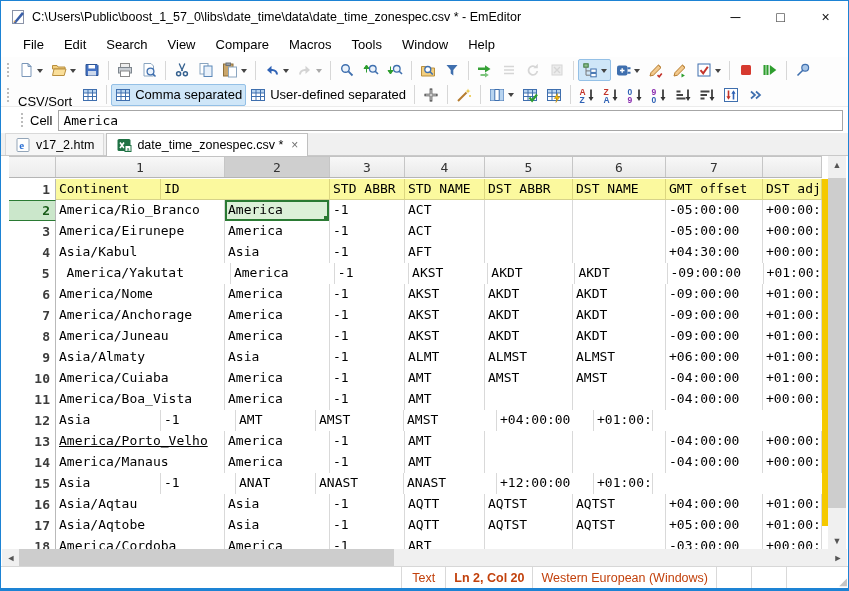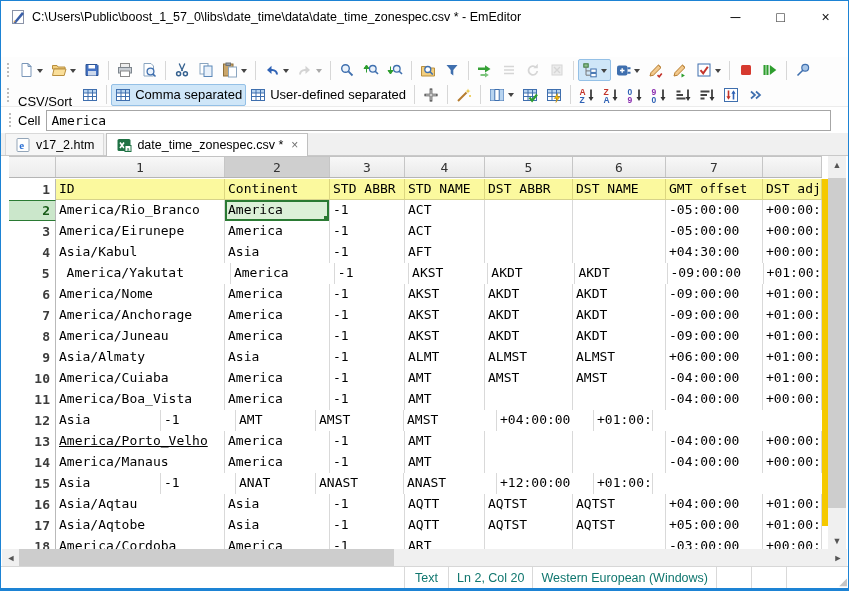--- a/index.html
+++ b/index.html
@@ -22,21 +22,21 @@
   #tb-csv{top:82px;height:24px;border-bottom:1px solid #ececec;}
   .grip{width:4px;height:16px;margin:0 4px 0 3px;background-image:radial-gradient(#bcbcbc 1px,transparent 1.2px);background-size:4px 4px;}
   .tb-btn{display:flex;align-items:center;height:22px;padding:0 3px;border:1px solid transparent;border-radius:2px;}
   .tb-btn.selected{background:var(--toolbar-selected,#cfe6f8);border-color:#94c0e6;}
   .tb-btn.disabled{opacity:.45;filter:grayscale(1);}
   .tb-btn .lbl{margin-left:4px;font-size:13px;white-space:nowrap;}
   .tb-sep{width:1px;height:19px;background:#d7d7d7;margin:0 4px;}
   .dd{width:0;height:0;border:3.5px solid transparent;border-top:4px solid #444;margin:4px 0 0 3px;}
   .tb-label{font-size:13px;margin:14px 6px 0 4px;white-space:nowrap;}
   
-  .cellbar{position:absolute;top:106px;left:4px;right:0;height:26px;display:flex;align-items:center;background:#fff;}
+  .cellbar{position:absolute;top:106px;left:16px;right:0;height:26px;display:flex;align-items:center;background:#fff;}
   .cellbar .lab{margin:0 6px 0 2px;font-size:13px;}
   .cellbar input{flex:0 0 auto;width:785px;height:21px;border:1px solid #a6a6a6;padding:0 4px;
     font-family:"DejaVu Sans Mono",monospace;font-size:13px;outline:none;}
   
   .tabbar{position:absolute;top:132px;left:0;right:0;height:23px;background:#f0f0f0;border-bottom:1px solid #c9c9c9;display:flex;align-items:flex-end;padding-left:4px;}
   .tab{display:flex;align-items:center;height:22px;padding:0 9px;margin-right:2px;background:#f6f6f6;border:1px solid #d9d9d9;border-bottom:none;font-size:12.5px;white-space:nowrap;}
   .tab.active{background:#fff;height:23px;margin-bottom:-1px;border-color:#c0c0c0;}
   .tab .ticon{margin-right:5px;display:flex;}
   .tab .close{margin-left:8px;color:#707070;font-size:12px;}
   
@@ -57,21 +57,21 @@
   .gcell.sel::after{content:"";position:absolute;right:0;bottom:0;width:5px;height:5px;background:var(--sel-border,#2a7a33);}
   .ystrip{position:absolute;top:178px;left:821px;width:6px;height:347px;background:var(--change-marker,#f5c900);}
   
   .vscroll{position:absolute;top:155px;left:827px;width:18px;height:393px;background:#f0f0f0;}
   .vthumb{position:absolute;top:22px;left:0;width:18px;height:330px;background:#cdcdcd;}
   .sarrow{position:absolute;width:18px;height:17px;display:flex;align-items:center;justify-content:center;color:#555;font-size:9px;background:#f0f0f0;}
   .hscroll{position:absolute;top:548px;left:1px;width:845px;height:17px;background:#f0f0f0;}
   .hthumb{position:absolute;left:17px;top:0;width:375px;height:17px;background:#cdcdcd;}
   .sarrow.h{height:17px;}
   
-  .statusbar{position:absolute;top:565px;left:0;right:0;height:23px;background:#fff;border-top:1px solid #d7d7d7;display:flex;align-items:stretch;font-size:12.5px;color:#0f766e;}
+  .statusbar{position:absolute;top:565px;left:0;right:0;height:23px;background:#fff;border-top:1px solid #d7d7d7;display:flex;align-items:stretch;font-size:12.5px;color:#c2410c;}
   .sspacer{flex:1;}
   .sseg{display:flex;align-items:center;justify-content:center;border-left:1px solid #d9d9d9;padding:0 8px;white-space:nowrap;}
   .sizegrip{position:absolute;right:1px;bottom:1px;color:#c4c4c4;font-size:10px;line-height:10px;}
   svg{display:block;}
 </style>
 </head>
 <body>
 
 <div class="window">
 
@@ -84,20 +84,31 @@
         </svg>
     </span>
     <span class="title">C:\Users\Public\boost_1_57_0\libs\date_time\data\date_time_zonespec.csv * - EmEditor</span>
     <div class="wbtns" id="wbtns">
         <div class="wbtn">─</div>
         <div class="wbtn">□</div>
         <div class="wbtn">×</div>
       </div>
   </div>
 
+  <div class="menubar" id="menubar">
+      <span class="menu-item">File</span>
+      <span class="menu-item">Edit</span>
+      <span class="menu-item">Search</span>
+      <span class="menu-item">View</span>
+      <span class="menu-item">Compare</span>
+      <span class="menu-item">Macros</span>
+      <span class="menu-item">Tools</span>
+      <span class="menu-item">Window</span>
+      <span class="menu-item">Help</span>
+    </div>
 
   <div class="toolbar" id="tb-main">
       <span class="grip"></span>
       <div class="tb-btn">
         <span>
           <svg width="16" height="16" viewBox="0 0 16 16">
             <path d="M4 1.5h6l3 3V14.5H4z" fill="#fff" stroke="#7a96b8"></path>
             <path d="M10 1.5v3h3z" fill="#dde8f4" stroke="#7a96b8"></path>
           </svg>
         </span>
@@ -539,22 +550,22 @@
       <div class="chead" style="width: 75px;">3</div>
       <div class="chead" style="width: 80px;">4</div>
       <div class="chead" style="width: 88px;">5</div>
       <div class="chead" style="width: 93px;">6</div>
       <div class="chead" style="width: 97px;">7</div>
       <div class="chead" style="width: 59px;"></div>
     </div>
   <div class="rows" id="rows">
       <div class="grow hrow">
         <div class="gut">1</div>
+        <div class="gcell" style="width: 105px;">Continent</div>
         <div class="gcell" style="width: 169px;">ID</div>
-        <div class="gcell" style="width: 105px;">Continent</div>
         <div class="gcell" style="width: 75px;">STD ABBR</div>
         <div class="gcell" style="width: 80px;">STD NAME</div>
         <div class="gcell" style="width: 88px;">DST ABBR</div>
         <div class="gcell" style="width: 93px;">DST NAME</div>
         <div class="gcell" style="width: 97px;">GMT offset</div>
         <div class="gcell" style="width: 59px;">DST adj</div>
       </div>
       <div class="grow">
         <div class="gut cur">2</div>
         <div class="gcell" style="width: 169px;">America/Rio_Branco</div>
@@ -750,20 +761,20 @@
   </div>
   <div class="hscroll">
     <div class="sarrow h" style="left:0">◄</div>
     <div class="hthumb"></div>
     <div class="sarrow h" style="right:0">►</div>
   </div>
 
   <div class="statusbar" id="statusbar">
       <div class="sspacer"></div>
       <div class="sseg" style="min-width: 44px;">Text</div>
-      <div class="sseg" style="min-width: 70px;">Ln 2, Col 20</div>
+      <div class="sseg" style="min-width: 70px; font-weight: bold;">Ln 2, Col 20</div>
       <div class="sseg" style="min-width: 170px;">Western European (Windows)</div>
       <div class="sseg" style="min-width: 35px;"></div>
       <div class="sseg" style="min-width: 35px;"></div>
       <div class="sseg" style="min-width: 62px;"></div>
     </div>
   <div class="sizegrip">◢</div>
 </div>
 
 </body></html>

